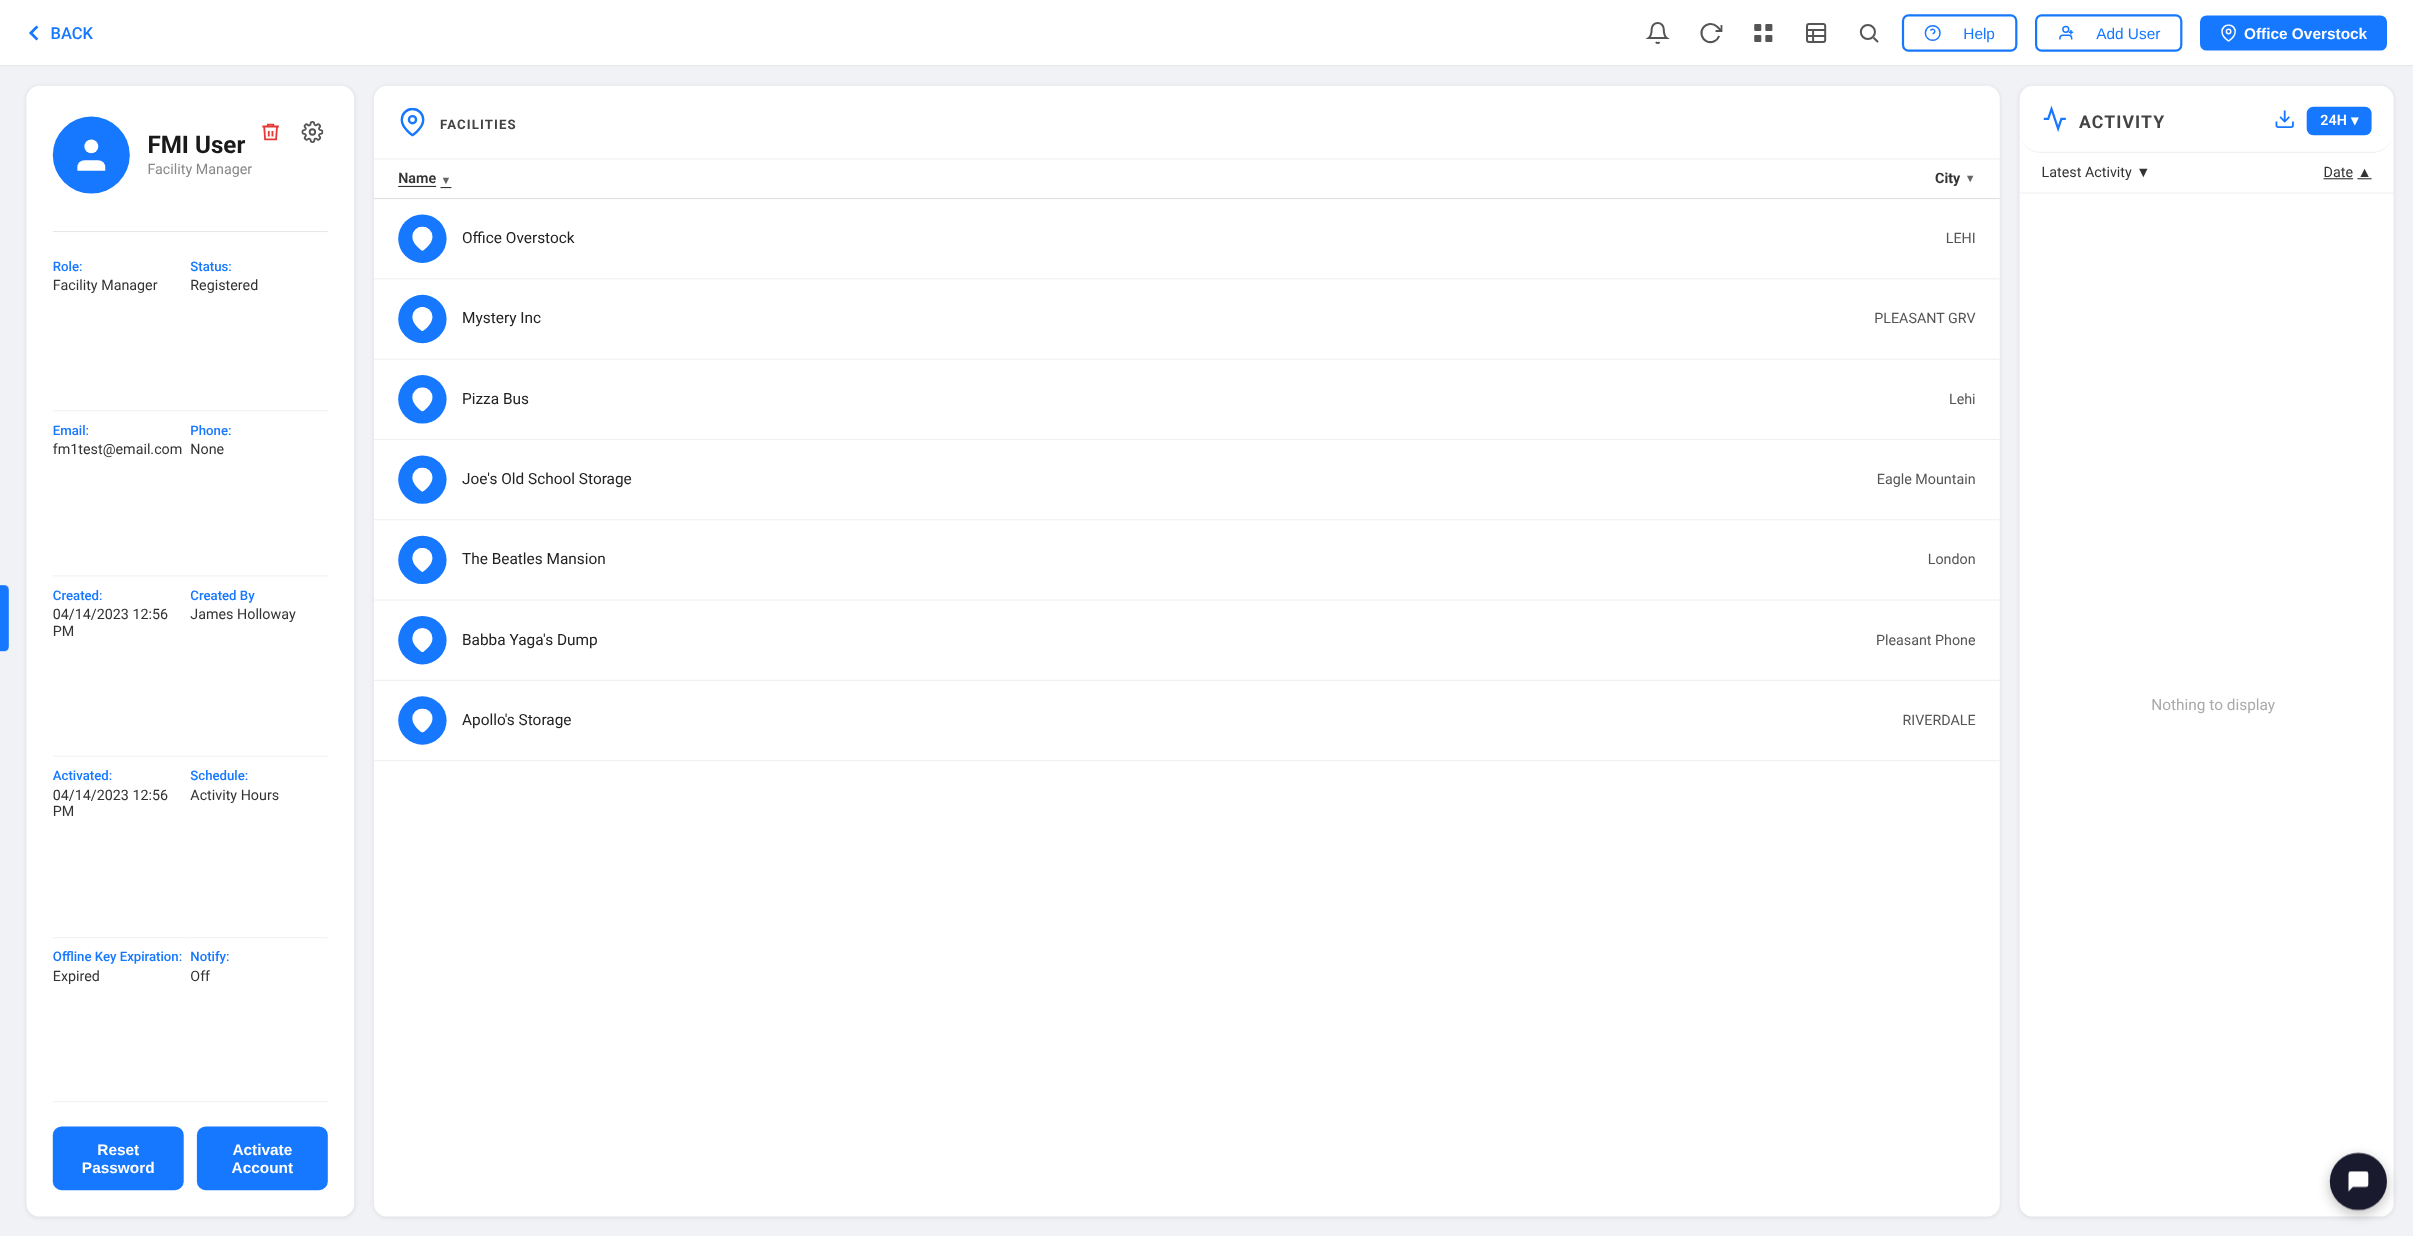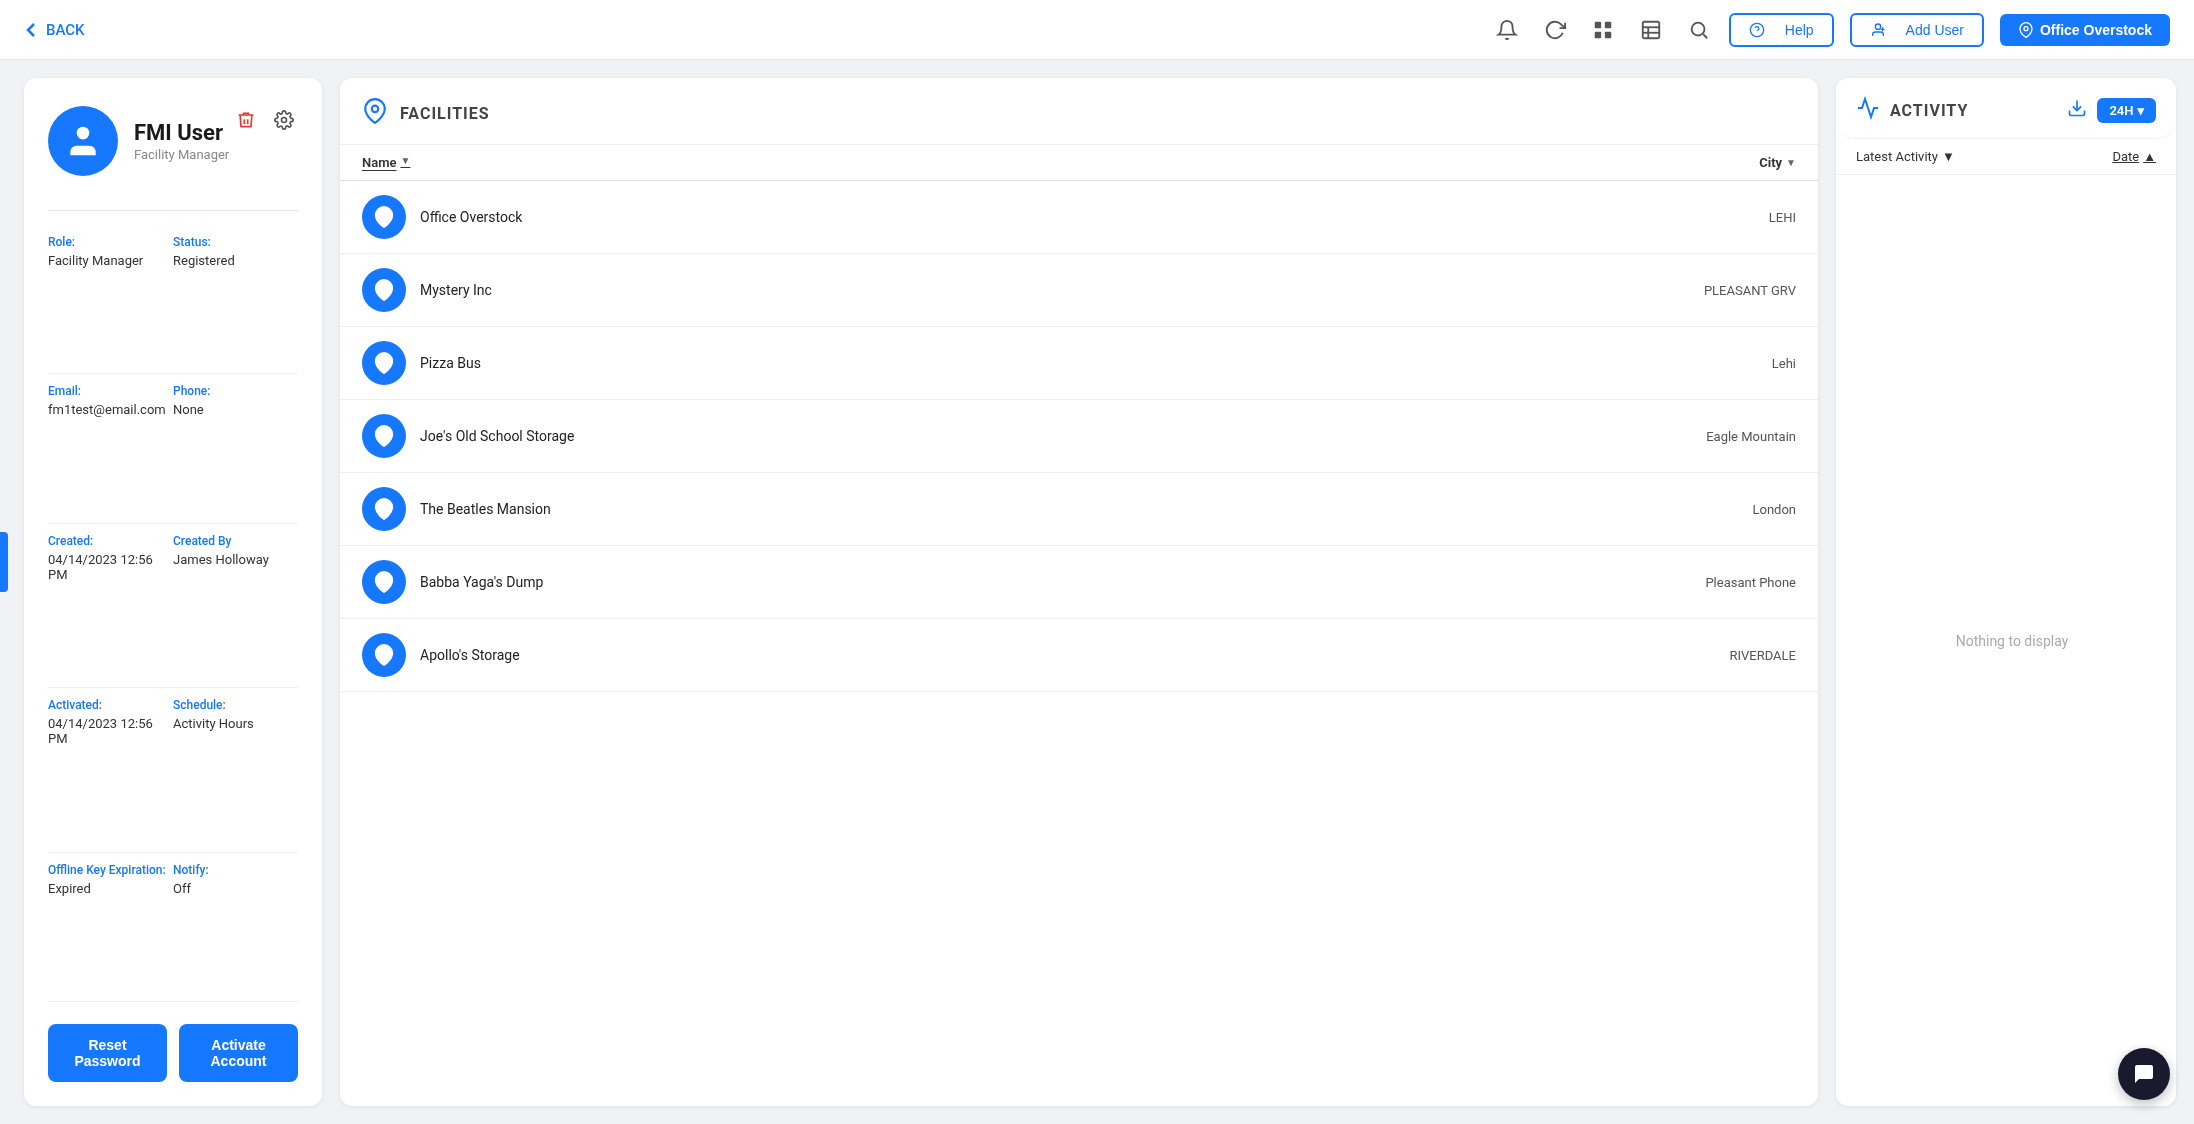--- a/index.html
+++ b/index.html
@@ -205,39 +205,39 @@
 
     
     .panel-header {
       display: flex;
       align-items: center;
       gap: 12px;
       padding: 20px 22px 16px;
       border-bottom: 1px solid #f0f0f0;
     }
     .panel-title {
-      font-size: 16px;
+      font-size: 12px;
       font-weight: 700;
       color: #444;
       letter-spacing: 1px;
       text-transform: uppercase;
     }
     .facilities-header {
       display: flex;
       align-items: center;
       padding: 10px 22px;
       border-bottom: 1px solid #e0e0e0;
     }
     .col-name {
       flex: 1;
       font-size: 13px;
       font-weight: 600;
       color: #333;
       display: flex;
-      align-items: flex-start;
+      align-items: flex-end;
       gap: 4px;
       text-decoration: underline;
       text-underline-offset: 3px;
     }
     .col-city {
       width: 160px;
       text-align: right;
       font-size: 13px;
       font-weight: 700;
       color: #333;

